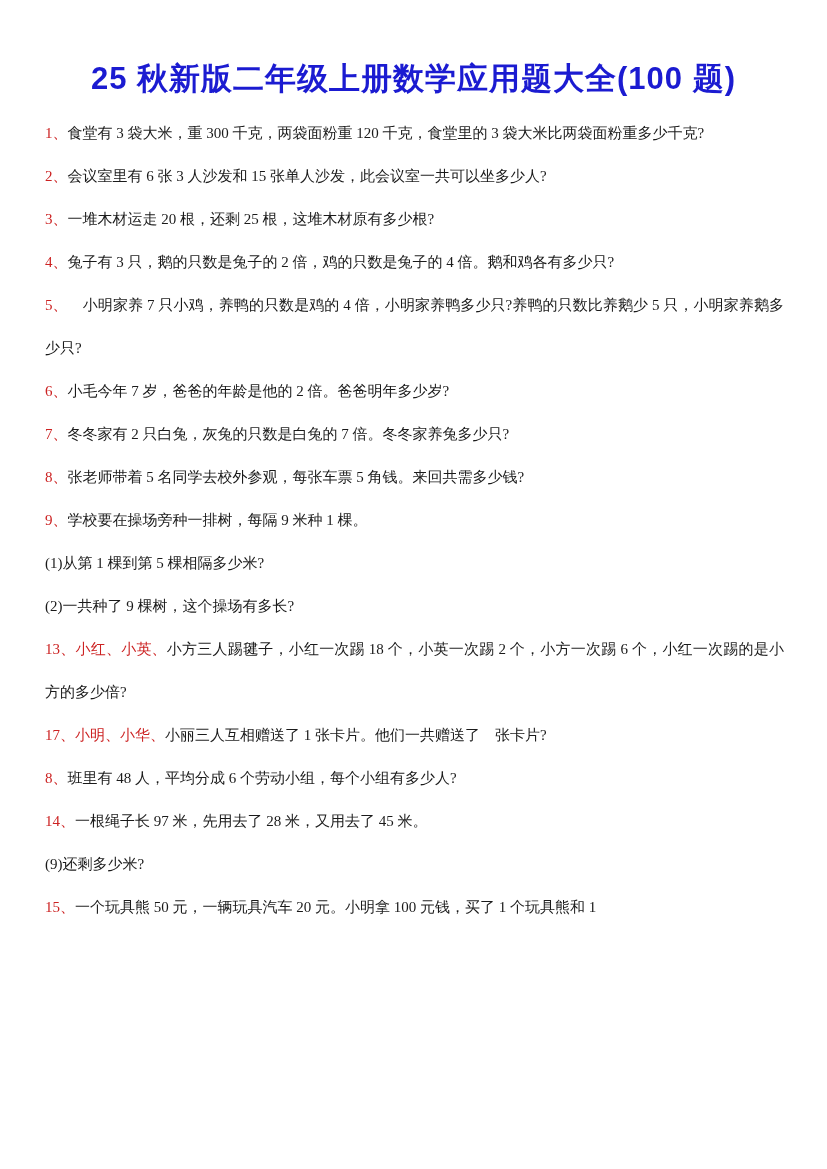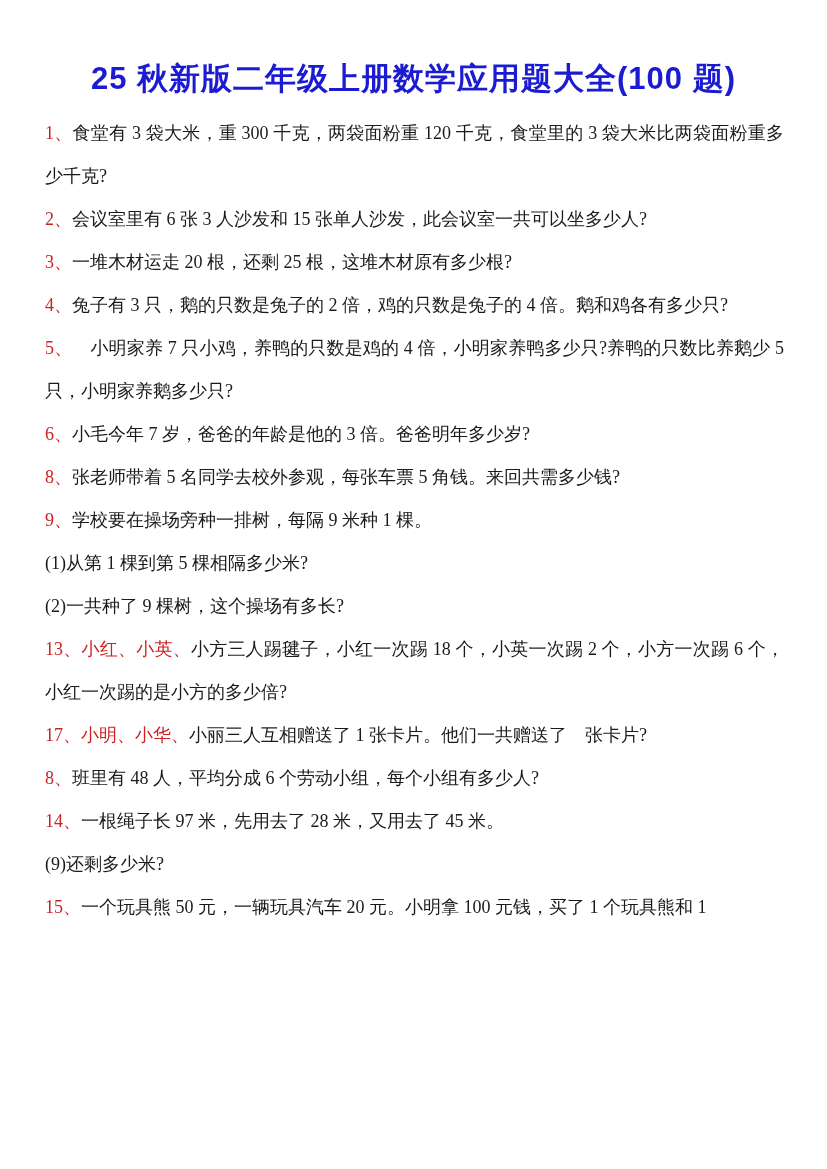--- a/index.html
+++ b/index.html
@@ -32,21 +32,21 @@
     font-size: 31px;
     letter-spacing: 1px;
     color: var(--title-color, #1b1bd1);
     white-space: nowrap;
   }
   .problems {
     position: absolute;
     left: 45px;
     right: 43px;
     top: 112px;
-    font-size: 18px;
+    font-size: 15px;
     line-height: 43px;
     color: var(--text-color, #1a1a1a);
   }
   .para {
     margin: 0;
     padding: 0;
     text-align: justify;
     text-justify: inter-ideograph;
   }
   .num {
@@ -67,22 +67,23 @@
       <p class="para"><span class="num">1、</span><span class="txt">食堂有 3 袋大米，重 300 千克，两袋面粉重 120 千克，食堂里的 3 袋大米比两袋面粉重多少千克?</span></p>
 
       <p class="para"><span class="num">2、</span><span class="txt">会议室里有 6 张 3 人沙发和 15 张单人沙发，此会议室一共可以坐多少人?</span></p>
 
       <p class="para"><span class="num">3、</span><span class="txt">一堆木材运走 20 根，还剩 25 根，这堆木材原有多少根?</span></p>
 
       <p class="para"><span class="num">4、</span><span class="txt">兔子有 3 只，鹅的只数是兔子的 2 倍，鸡的只数是兔子的 4 倍。鹅和鸡各有多少只?</span></p>
 
       <p class="para"><span class="num">5、</span><span class="txt">　小明家养 7 只小鸡，养鸭的只数是鸡的 4 倍，小明家养鸭多少只?养鸭的只数比养鹅少 5 只，小明家养鹅多少只?</span></p>
 
-      <p class="para"><span class="num">6、</span><span class="txt">小毛今年 7 岁，爸爸的年龄是他的 3 倍。爸爸明年多少岁?</span></p>
+      <p class="para"><span class="num">6、</span><span class="txt">小毛今年 7 岁，爸爸的年龄是他的 2 倍。爸爸明年多少岁?</span></p>
 
+      <p class="para"><span class="num">7、</span><span class="txt">冬冬家有 2 只白兔，灰兔的只数是白兔的 7 倍。冬冬家养兔多少只?</span></p>
 
       <p class="para"><span class="num">8、</span><span class="txt">张老师带着 5 名同学去校外参观，每张车票 5 角钱。来回共需多少钱?</span></p>
 
       <p class="para"><span class="num">9、</span><span class="txt">学校要在操场旁种一排树，每隔 9 米种 1 棵。</span></p>
 
       <p class="para"><span class="num"></span><span class="txt">(1)从第 1 棵到第 5 棵相隔多少米?</span></p>
 
       <p class="para"><span class="num"></span><span class="txt">(2)一共种了 9 棵树，这个操场有多长?</span></p>
 
       <p class="para"><span class="num">13、小红、小英、</span><span class="txt">小方三人踢毽子，小红一次踢 18 个，小英一次踢 2 个，小方一次踢 6 个，小红一次踢的是小方的多少倍?</span></p>

